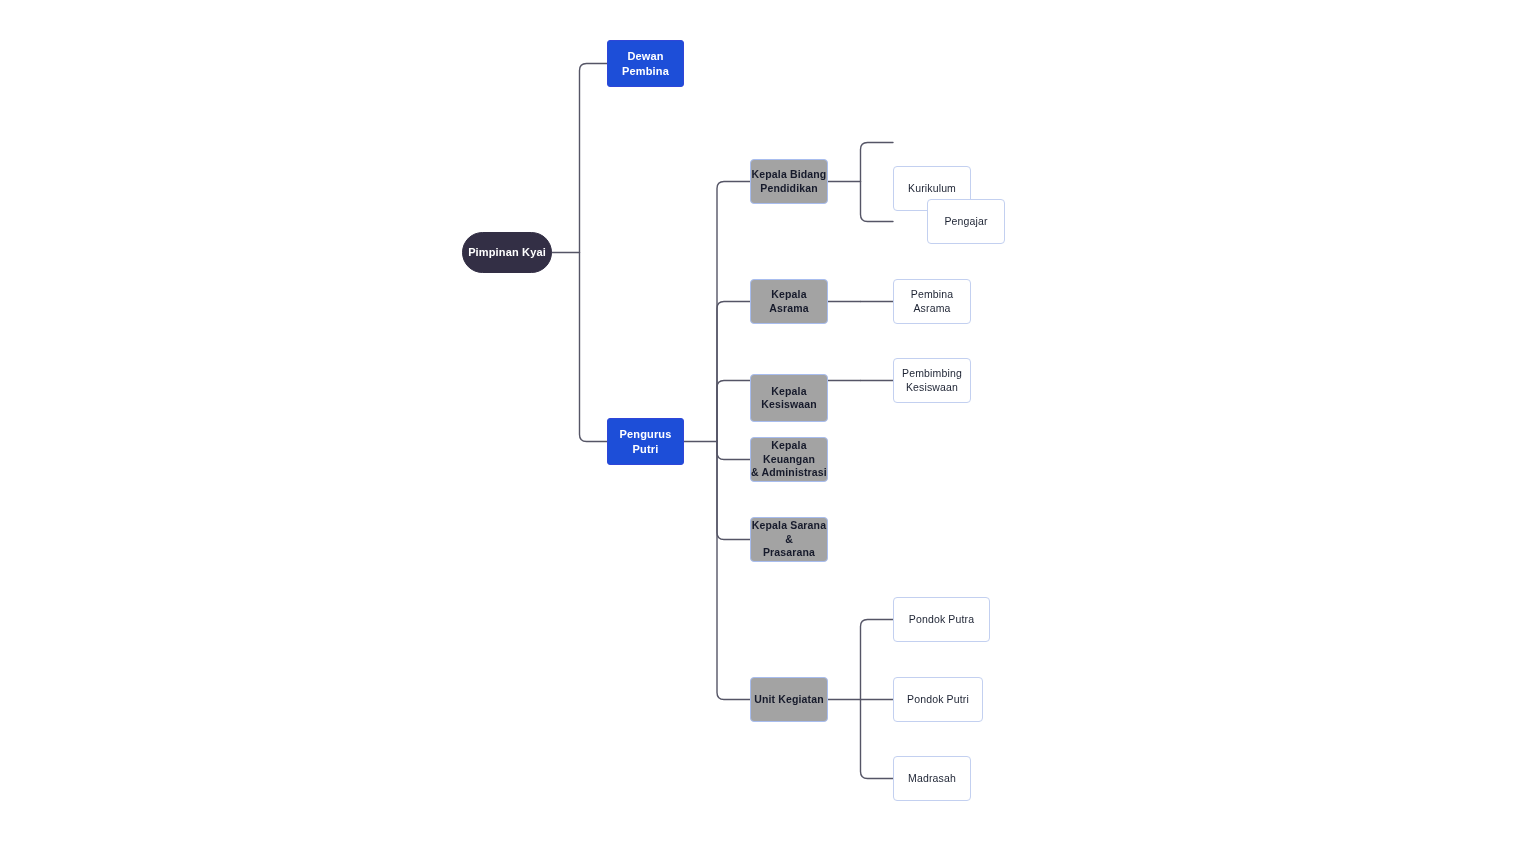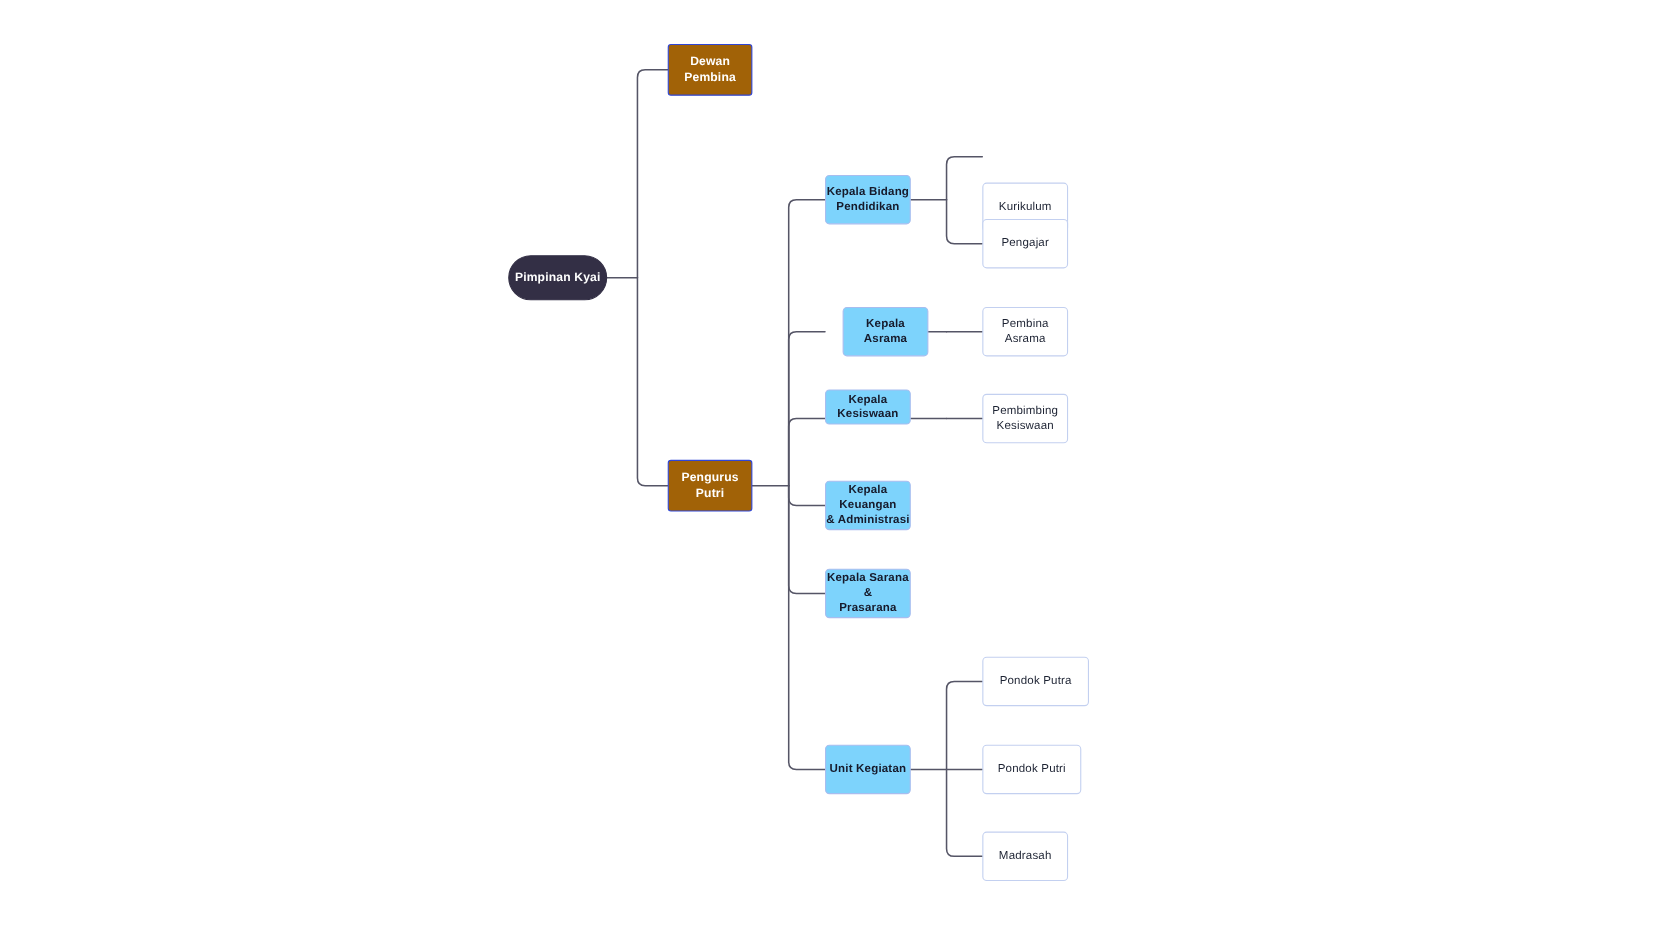--- a/index.html
+++ b/index.html
@@ -44,30 +44,30 @@
   .node.root {
     background: #332f45;
     color: #ffffff;
     border: 1px solid #332f45;
     border-radius: 24px;
     font-size: 11px;
     font-weight: 700;
   }
   
   .node.primary {
-    background: #a16207;
+    background: #1d4ed8;
     color: #ffffff;
     border: 1px solid #2f46d8;
     border-radius: 3px;
     font-size: 11px;
     font-weight: 700;
   }
   
   .node.branch {
-    background: #7dd3fc;
+    background: #a3a3a3;
     color: #161a2b;
     border: 1px solid #a8bdef;
     border-radius: 4px;
     font-size: 10.5px;
     font-weight: 700;
   }
   
   .node.leaf {
     background: #ffffff;
     color: #1d2333;
@@ -102,29 +102,29 @@
       <path d="M 828 699.5 H 860.5" fill="none" stroke="#555566" stroke-width="1.4" stroke-linecap="round"></path>
       <path d="M 860.5 699.5 V 626.5 Q 860.5 619.5 867.5 619.5 H 893" fill="none" stroke="#555566" stroke-width="1.4" stroke-linecap="round"></path>
       <path d="M 860.5 699.5 H 893" fill="none" stroke="#555566" stroke-width="1.4" stroke-linecap="round"></path>
       <path d="M 860.5 699.5 V 771.5 Q 860.5 778.5 867.5 778.5 H 893" fill="none" stroke="#555566" stroke-width="1.4" stroke-linecap="round"></path>
     </svg>
 <div class="node root" style="left: 462px; top: 232px; width: 90px; height: 41px; text-align: center;"><span>Pimpinan Kyai</span></div>
     <div class="node primary" style="left: 607px; top: 40px; width: 77px; height: 47px;"><span>Dewan Pembina</span></div>
     <div class="node primary" style="left: 607px; top: 418px; width: 77px; height: 47px;"><span>Pengurus Putri</span></div>
     <div class="node branch" style="left: 750px; top: 159px; width: 78px; height: 45px;"><span>Kepala Bidang
 Pendidikan</span></div>
-    <div class="node branch" style="left: 750px; top: 279px; width: 78px; height: 45px; margin-left: 16px;"><span>Kepala Asrama</span></div>
-    <div class="node branch" style="left: 750px; top: 354px; width: 78px; height: 32px; text-align: center;"><span>Kepala
+    <div class="node branch" style="left: 750px; top: 279px; width: 78px; height: 45px;"><span>Kepala Asrama</span></div>
+    <div class="node branch" style="left: 750px; top: 374px; width: 78px; height: 48px; text-align: center;"><span>Kepala
 Kesiswaan</span></div>
     <div class="node branch" style="left: 750px; top: 437px; width: 78px; height: 45px;"><span>Kepala Keuangan
 &amp; Administrasi</span></div>
     <div class="node branch" style="left: 750px; top: 517px; width: 78px; height: 45px;"><span>Kepala Sarana &amp;
 Prasarana</span></div>
     <div class="node branch" style="left: 750px; top: 677px; width: 78px; height: 45px;"><span>Unit Kegiatan</span></div>
     <div class="node leaf" style="left: 893px; top: 120px; width: 78px; height: 45px; margin-top: 46px;"><span>Kurikulum</span></div>
-    <div class="node leaf" style="left: 893px; top: 199px; width: 78px; height: 45px;"><span>Pengajar</span></div>
+    <div class="node leaf" style="left: 927px; top: 199px; width: 78px; height: 45px;"><span>Pengajar</span></div>
     <div class="node leaf" style="left: 893px; top: 279px; width: 78px; height: 45px;"><span>Pembina Asrama</span></div>
     <div class="node leaf" style="left: 893px; top: 358px; width: 78px; height: 45px;"><span>Pembimbing
 Kesiswaan</span></div>
     <div class="node leaf" style="left: 893px; top: 597px; width: 97px; height: 45px;"><span>Pondok Putra</span></div>
     <div class="node leaf" style="left: 893px; top: 677px; width: 90px; height: 45px;"><span>Pondok Putri</span></div>
     <div class="node leaf" style="left: 893px; top: 756px; width: 78px; height: 45px;"><span>Madrasah</span></div>
   </div>
 
 </body></html>

